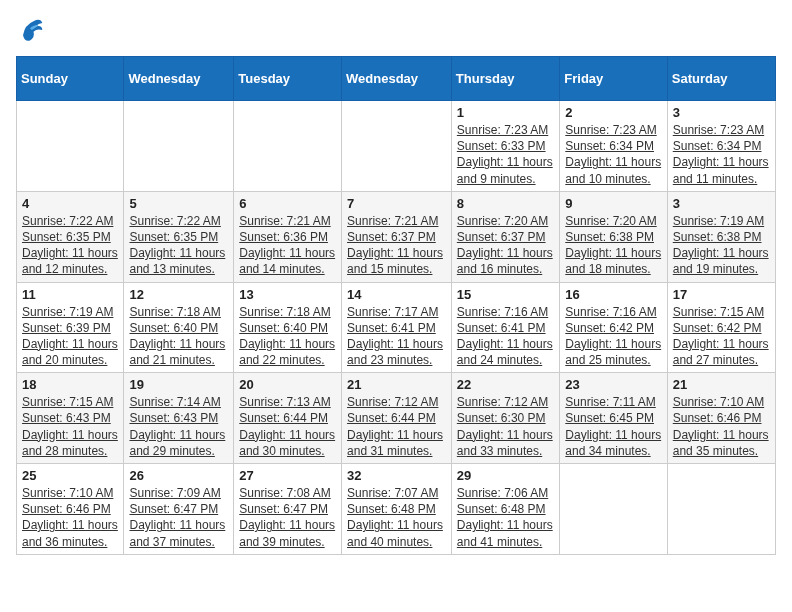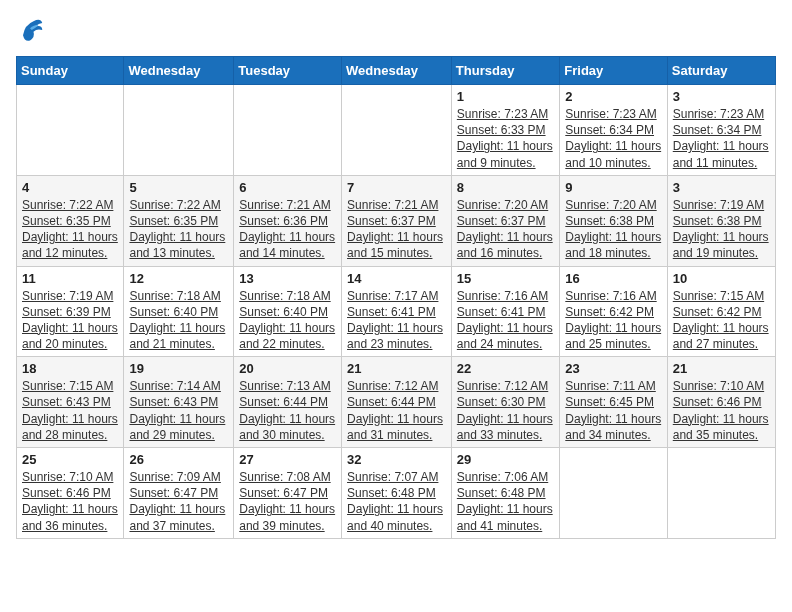--- a/index.html
+++ b/index.html
@@ -47,21 +47,21 @@
     .calendar {
       width: 100%;
       border-collapse: collapse;
       border: 1px solid #ccc;
     }
     .calendar th {
       background-color: #1a6fbb;
       color: #fff;
       font-size: 13px;
       font-weight: bold;
-      padding: 6px 4px;
+      padding: 14px 4px;
       text-align: left;
       border: 1px solid #1560a8;
     }
     .calendar td {
       border: 1px solid #ccc;
       vertical-align: top;
       padding: 4px 5px;
       width: 113px;
       min-height: 80px;
       background: #fff;
@@ -218,21 +218,21 @@
 Sunset: 6:41 PM
 Daylight: 11 hours and 24 minutes.</div>
         </td>
         <td>
           <span class="day-number">16</span>
           <div class="day-info">Sunrise: 7:16 AM
 Sunset: 6:42 PM
 Daylight: 11 hours and 25 minutes.</div>
         </td>
         <td>
-          <span class="day-number">10</span>
+          <span class="day-number">17</span>
           <div class="day-info">Sunrise: 7:15 AM
 Sunset: 6:42 PM
 Daylight: 11 hours and 27 minutes.</div>
         </td>
       </tr>
       <tr>
         <td>
           <span class="day-number">18</span>
           <div class="day-info">Sunrise: 7:15 AM
 Sunset: 6:43 PM

